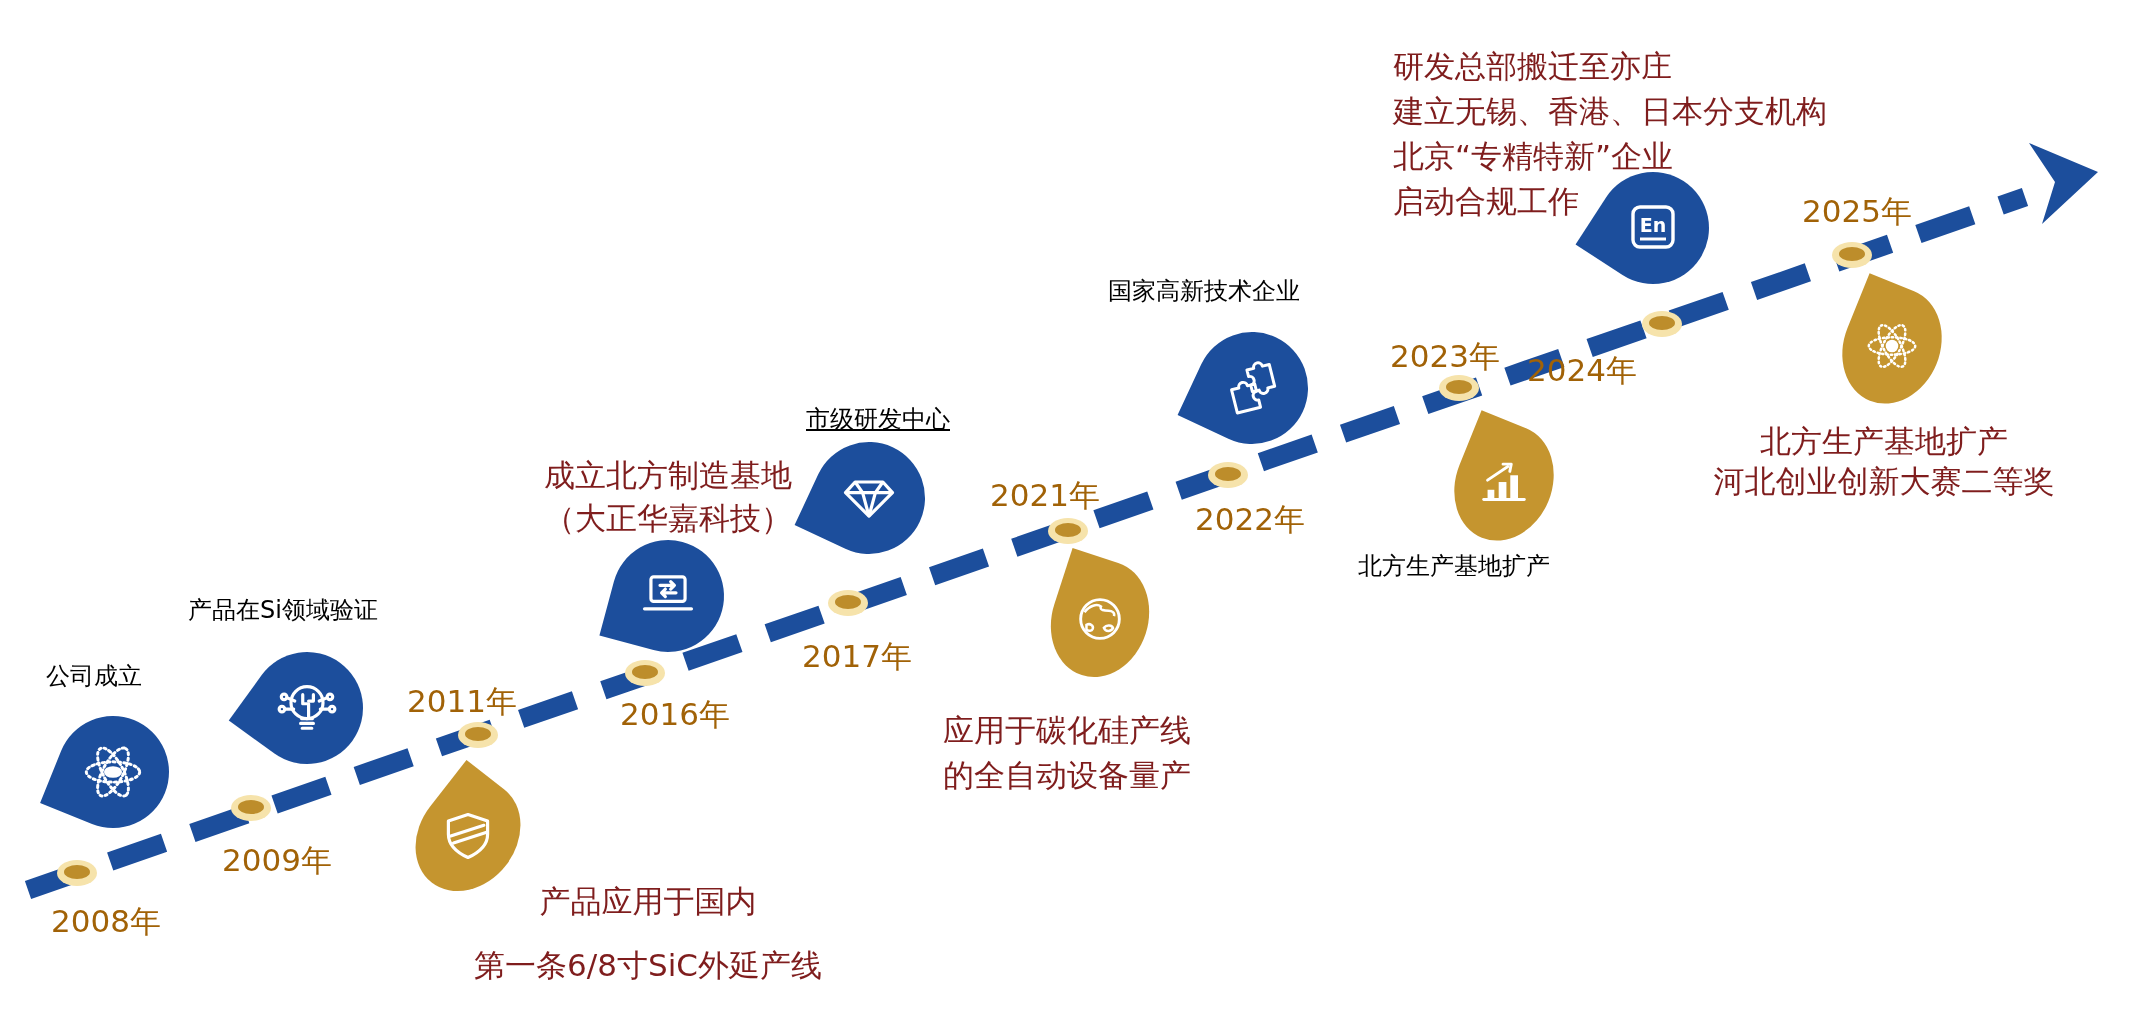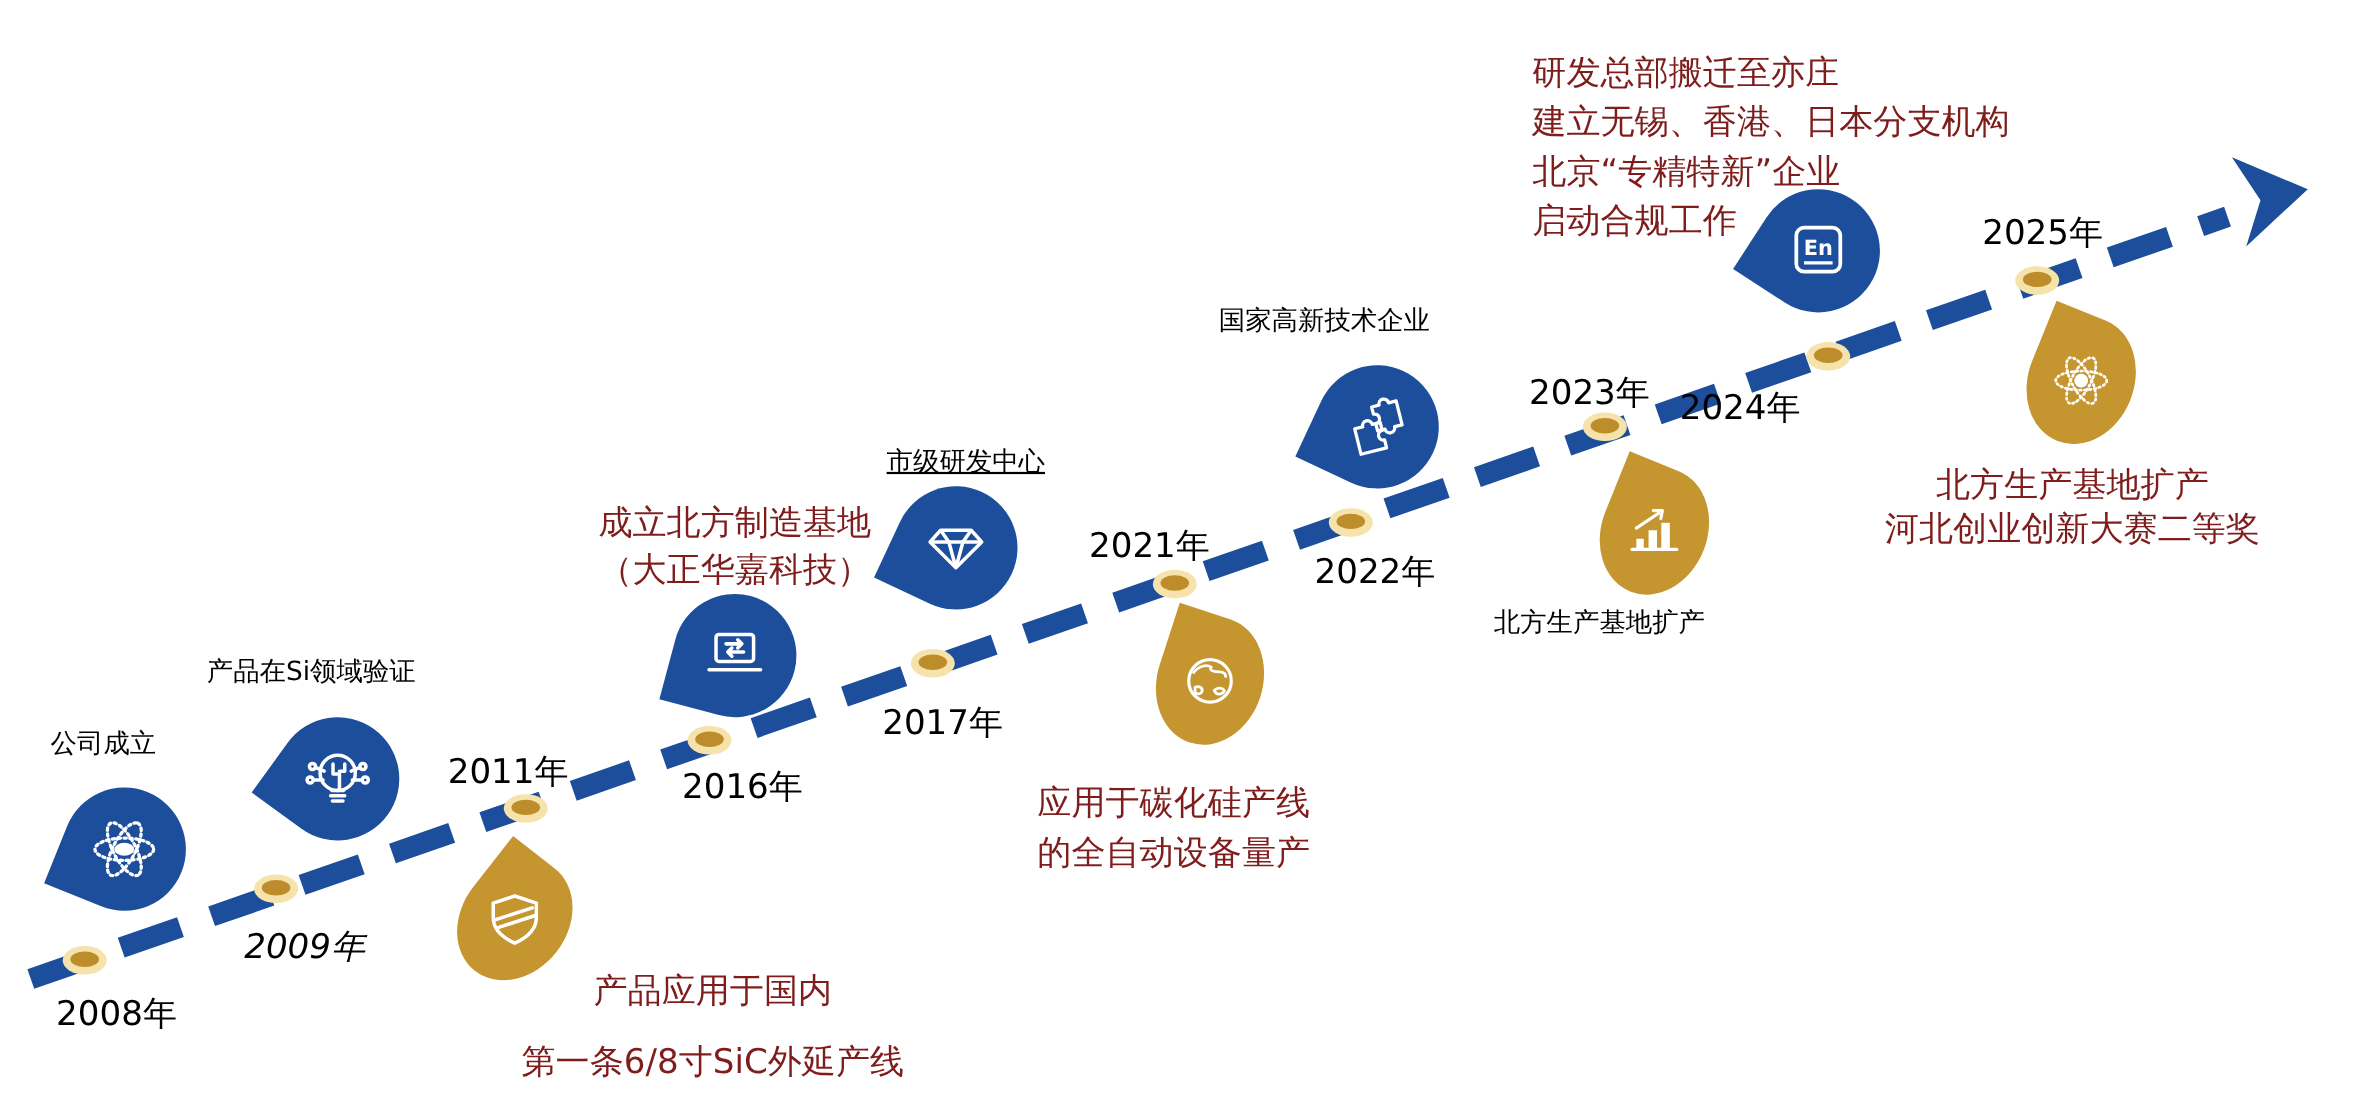--- a/index.html
+++ b/index.html
@@ -3,21 +3,21 @@
 <meta charset="utf-8">
 <style>
   html,body { margin:0; padding:0; background:#ffffff; }
   .canvas {
     position:relative; width:2140px; height:1018px; background:#ffffff;
     overflow:hidden; font-family:"DejaVu Sans","Liberation Sans",sans-serif;
     color:#000;
   }
   .arrow-layer { position:absolute; left:0; top:0; }
   .year {
-    position:absolute; font-size:31px; font-weight:500; color:#000000;
+    position:absolute; font-size:31px; font-weight:500; color:#a16207;
     white-space:nowrap; z-index:6;
   }
   .label {
     position:absolute; font-size:24px; color:#000; white-space:nowrap; z-index:6;
   }
   .label-block { position:absolute; z-index:6; }
   .label-block div { font-size:31px; color:#7f1d1d; white-space:nowrap; }
   .center { text-align:center; }
   .gold-text { color:#c5952f; }
   .lh45 div { line-height:45px; }
@@ -87,21 +87,21 @@
           <circle cx="6.5" cy="31" r="2.6"></circle>
             <path d="M9.5 31 h8"></path>
           <circle cx="51.5" cy="19.5" r="2.6"></circle>
             <path d="M48.5 20.5 l-7 3"></path>
           <circle cx="53.5" cy="31" r="2.6"></circle>
             <path d="M50.5 31 h-8"></path>
         </g>
       </svg>
     </span>
   </div>
-  <div class="year" style="left:222px; top:840px;font-style:italic;">2009年</div>
+  <div class="year" style="left:222px; top:840px;">2009年</div>
   <div class="label" style="left:188px; top:594px;">产品在Si领域验证</div>
 
   <div class="dot" style="left:458px; top:722px;"></div>
   <div class="pin pin-gold" style="left:420px; top:777px; transform:rotate(38deg);">
     <span class="icon" style="transform:rotate(-38deg);">
       <svg width="56" height="56" viewBox="0 0 60 60">
         <g fill="none" stroke="#fff" stroke-width="3.4" stroke-linejoin="round" stroke-linecap="round">
           <path d="M30 7 L51 14 V28 C51 41 41 48 30 53 C19 48 9 41 9 28 V14 Z"></path>
           <path d="M11.5 30 L47 18.5"></path>
           <path d="M14.5 37.5 L50 26"></path>

